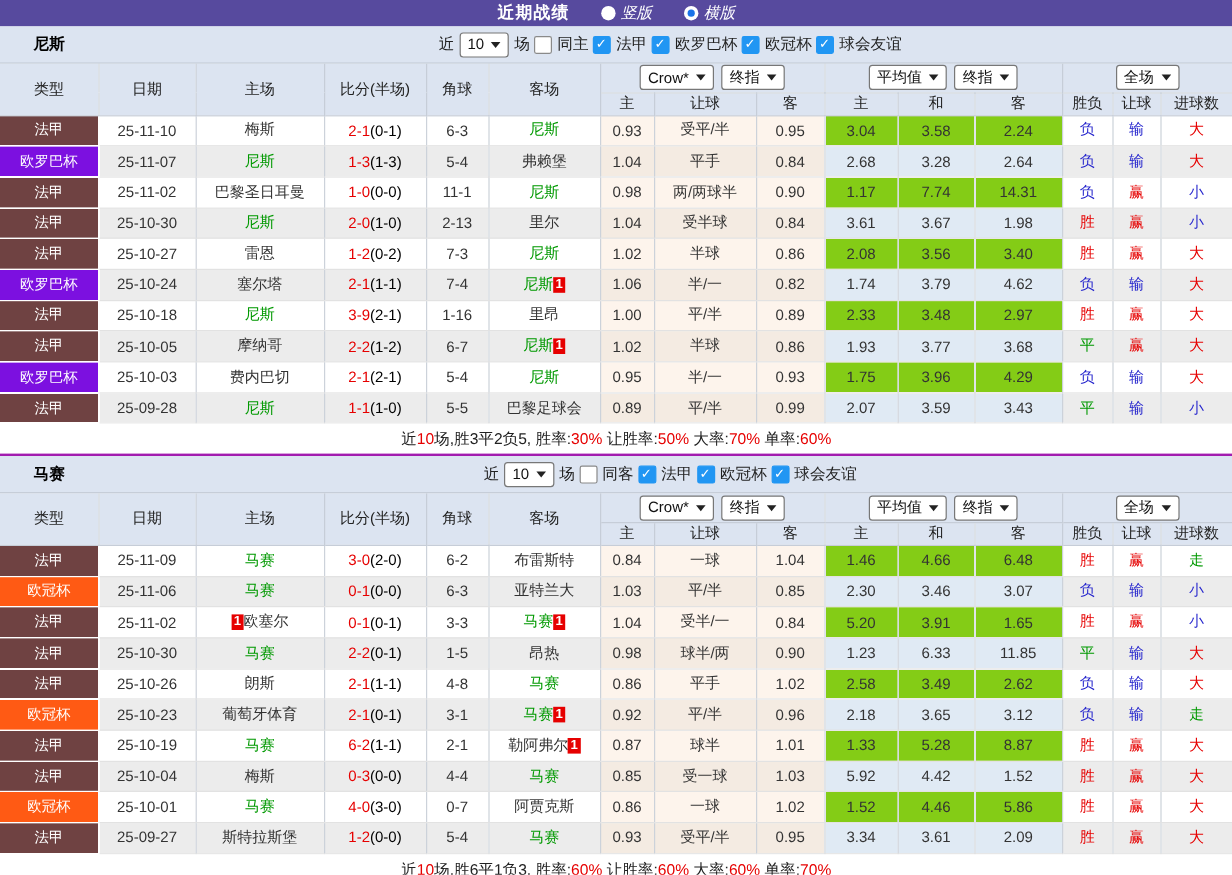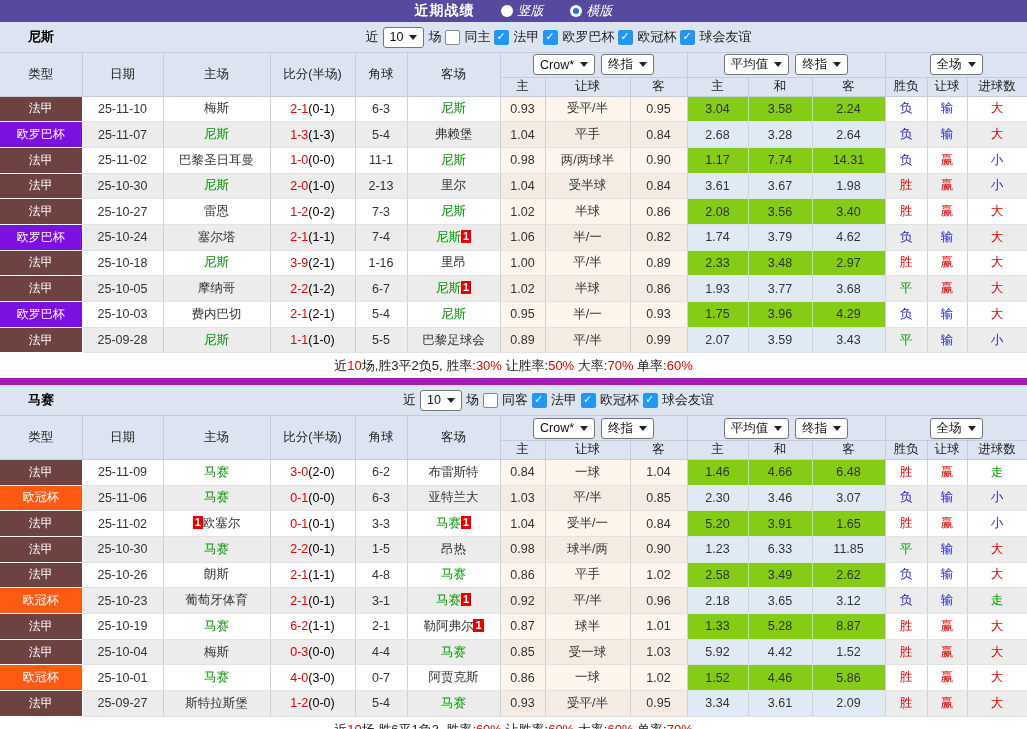--- a/index.html
+++ b/index.html
@@ -66,21 +66,21 @@
   .red{color:#e60000;}
   .blue{color:#2525cd;}
   .green{color:#009900;}
   .badge{
     display:inline-block;background:#e60000;color:#fff;font-size:11px;font-weight:bold;
     line-height:13px;padding:0 2px;vertical-align:1px;
   }
   
   .summary{
     height:25px;line-height:25px;text-align:center;font-size:13px;color:#222;
-    background:#fff;border-bottom:7px solid #a21caf;
+    background:#fff;border-bottom:2px solid #a21caf;
   }
   .summary .r{color:#e60000;}
 </style>
 </head>
 <body>
 
 <div class="titlebar">
   <span class="title">近期战绩</span>
   <label class="radio-opt">
     <span class="radio"></span>

